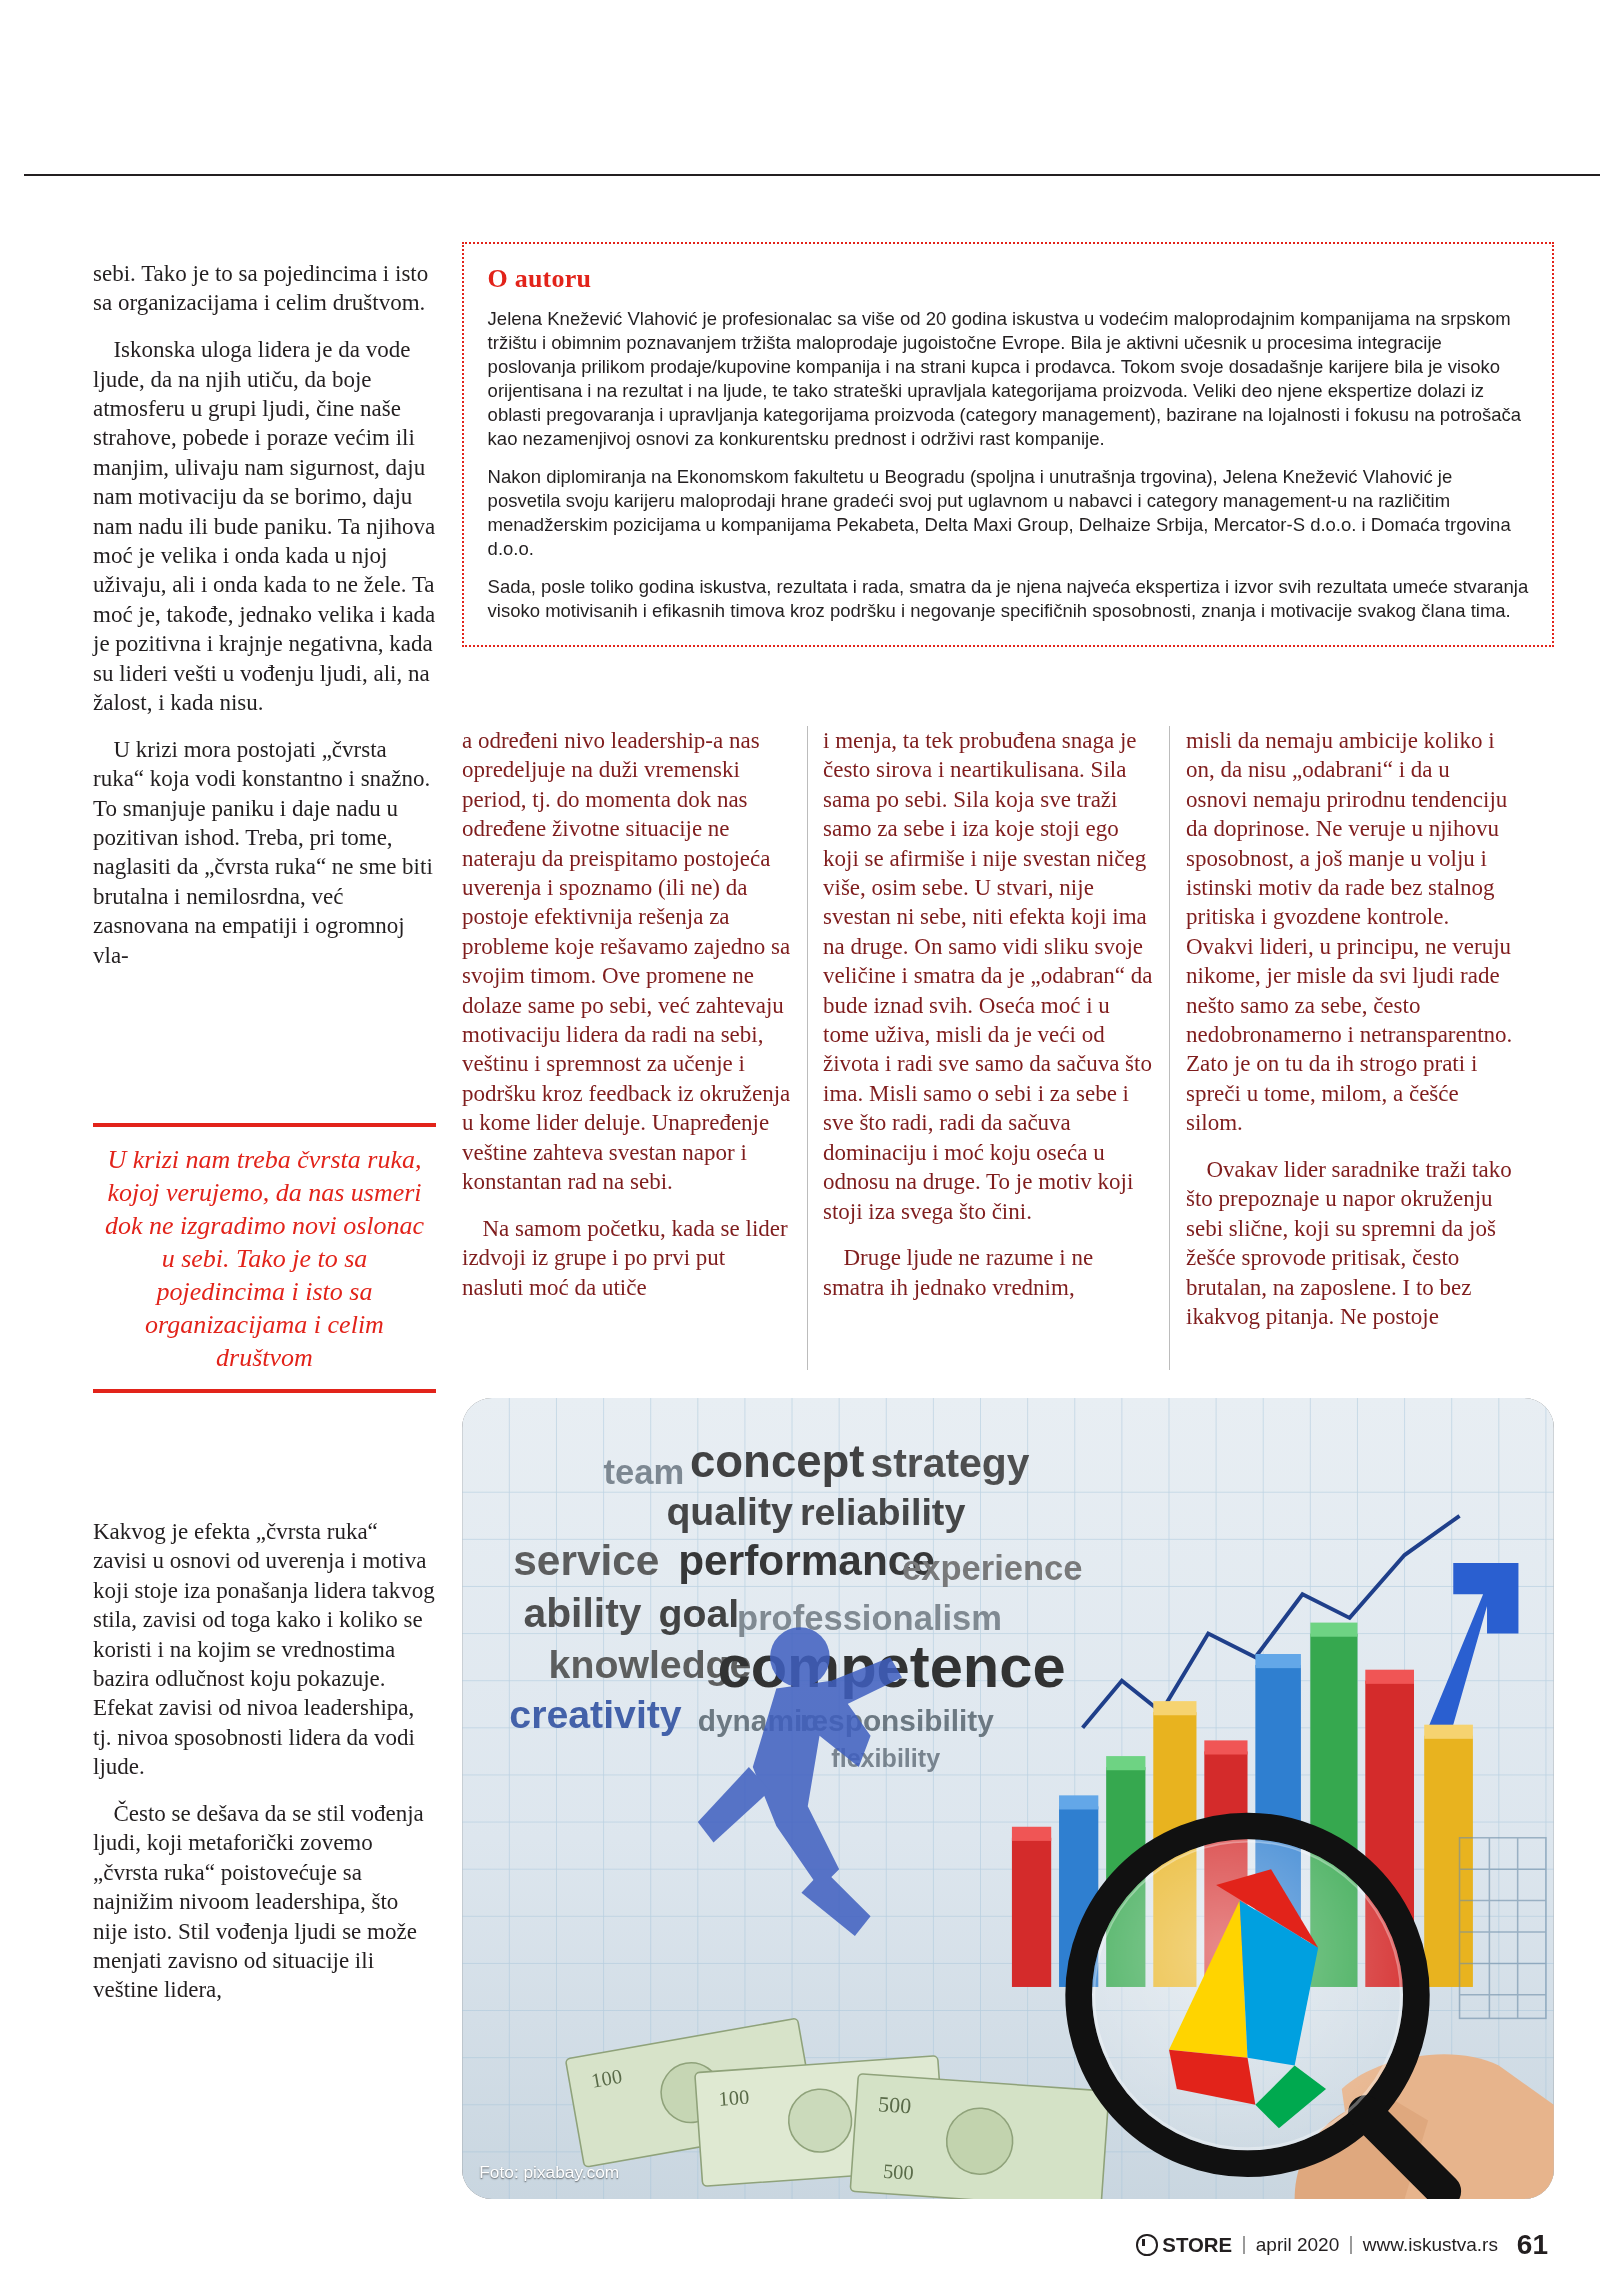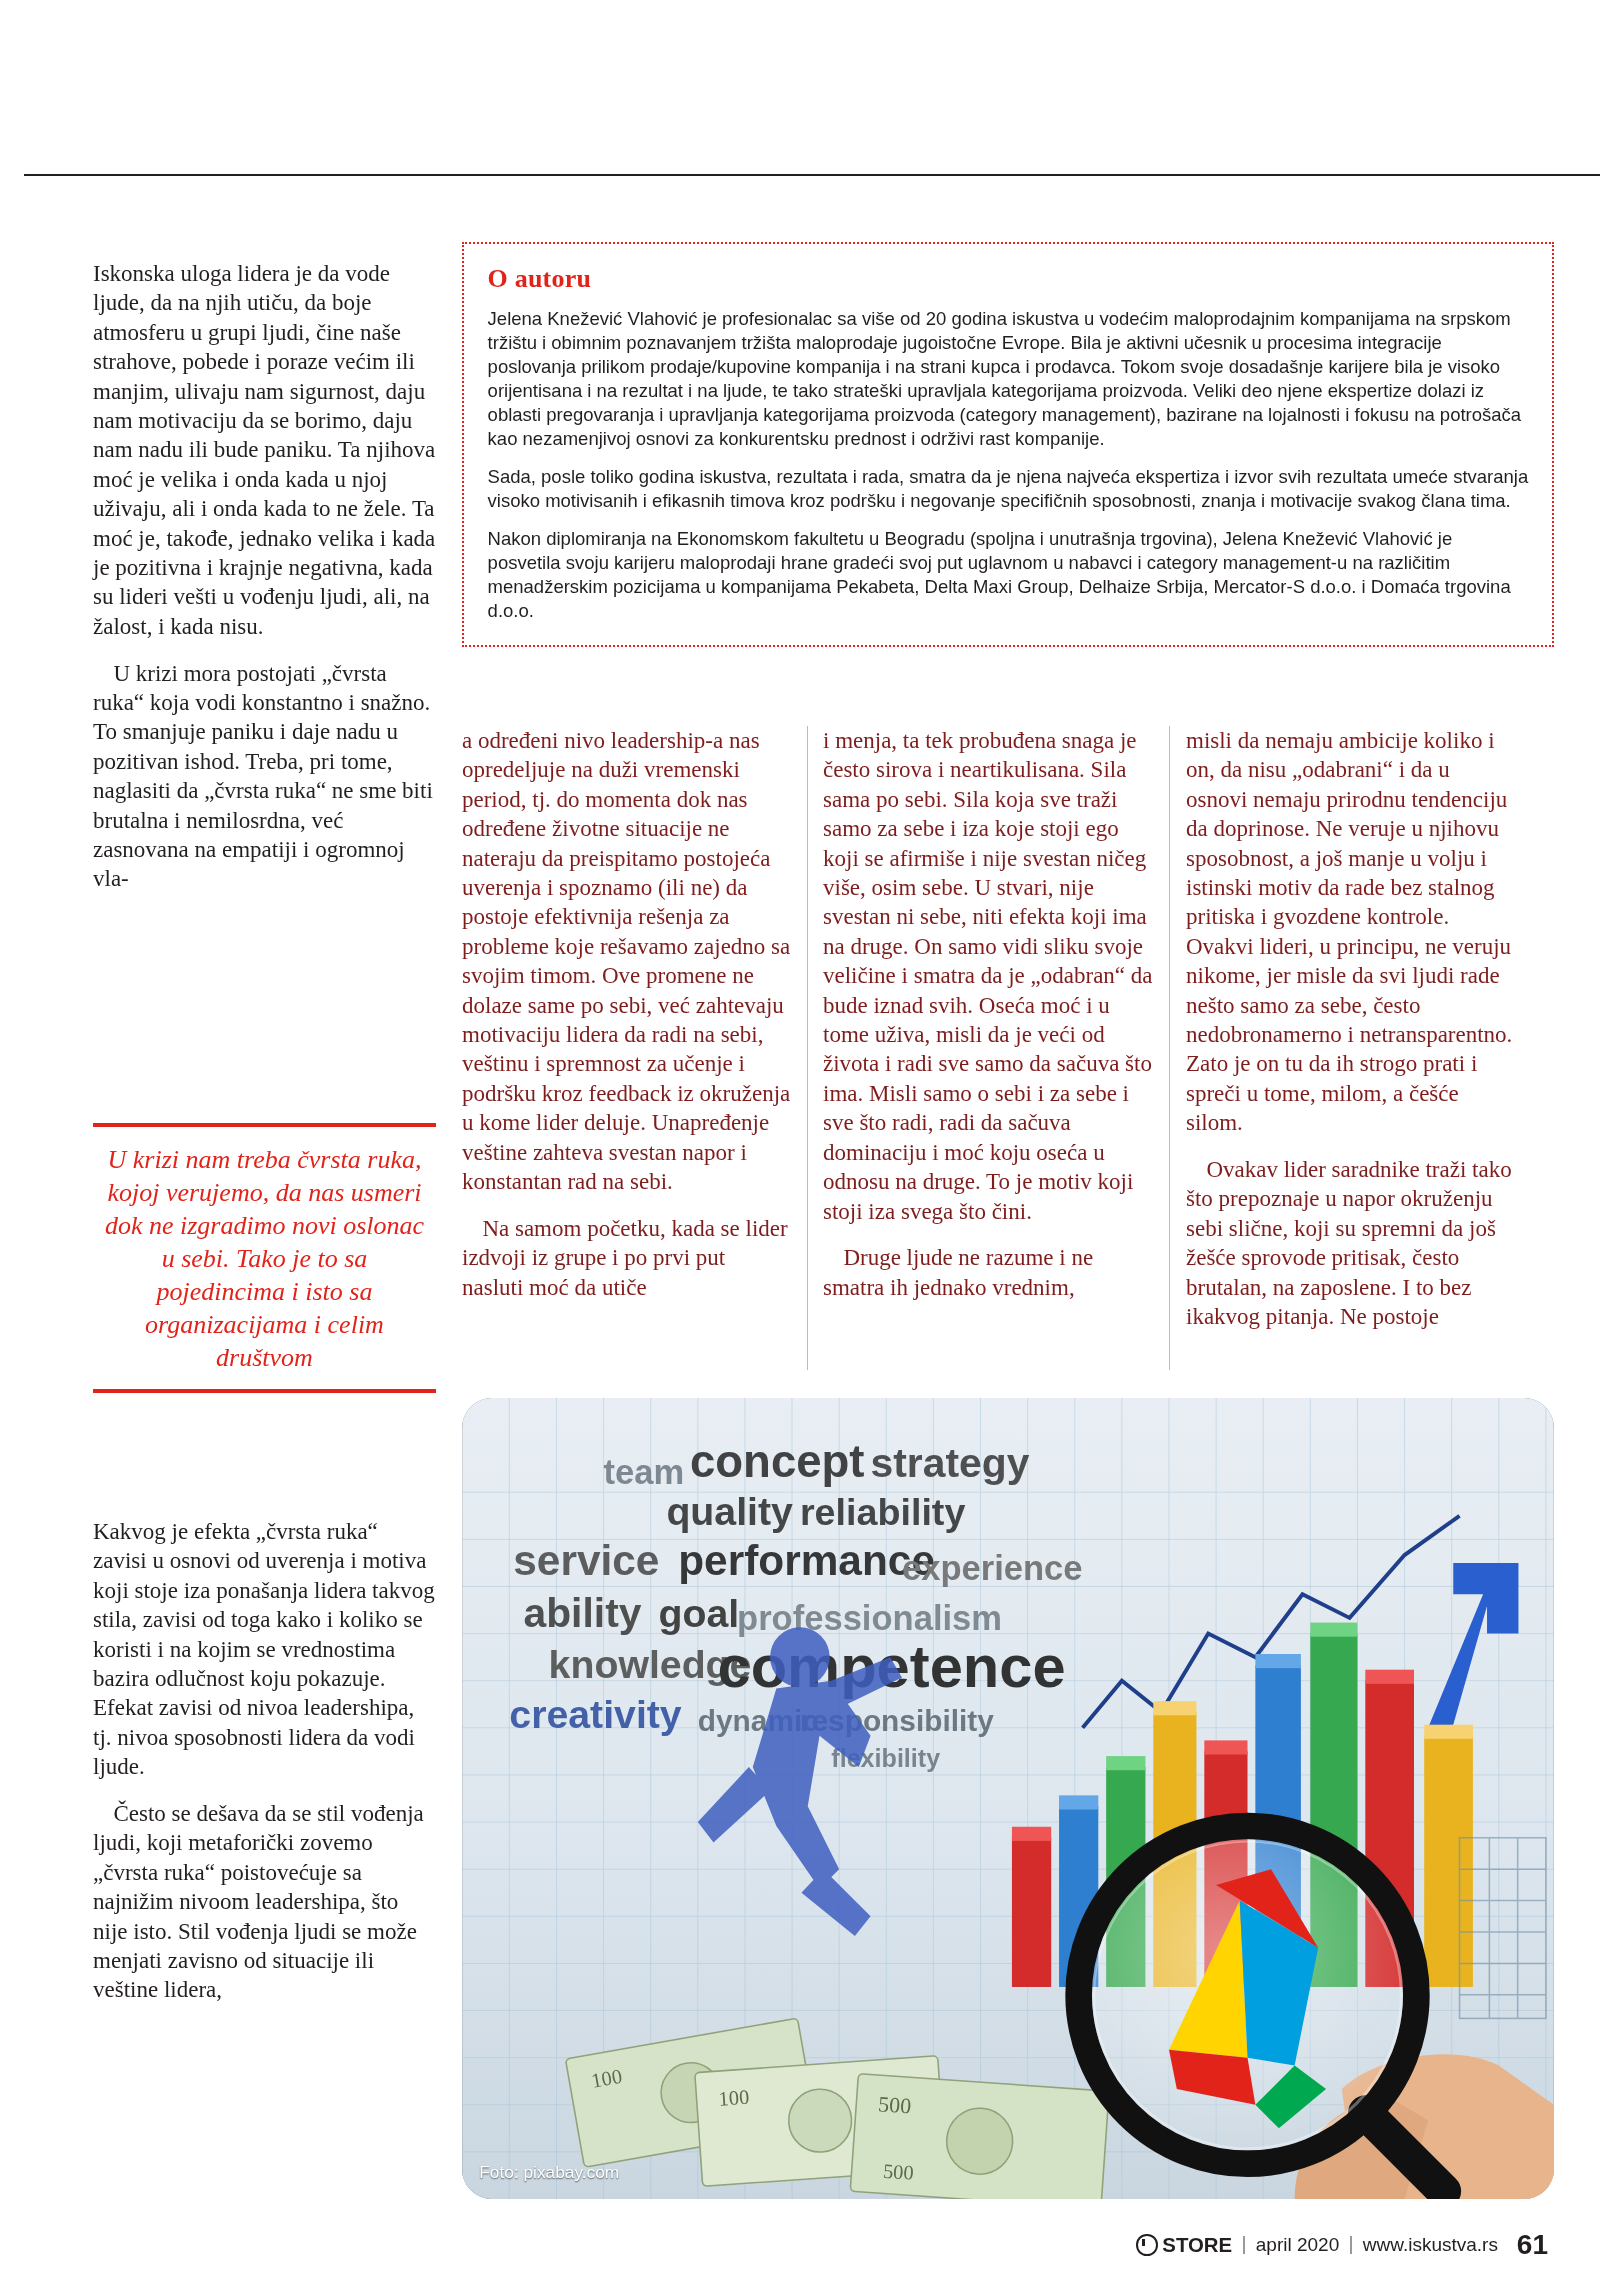--- a/index.html
+++ b/index.html
@@ -219,40 +219,41 @@
   }
 </style>
 </head>
 <body>
 
 <div class="page">
 
   <div class="top-rule"></div>
 
   <div class="col-left">
+    <p>sebi. Tako je to sa pojedincima i isto sa organizacijama i celim društvom.</p>
     <p>Iskonska uloga lidera je da vode ljude, da na njih utiču, da boje atmosferu u grupi ljudi, čine naše strahove, pobede i poraze većim ili manjim, ulivaju nam sigurnost, daju nam motivaciju da se borimo, daju nam nadu ili bude paniku. Ta njihova moć je velika i onda kada u njoj uživaju, ali i onda kada to ne žele. Ta moć je, takođe, jednako velika i kada je pozitivna i krajnje negativna, kada su lideri vešti u vođenju ljudi, ali, na žalost, i kada nisu.</p>
     <p>U krizi mora postojati „čvrsta ruka“ koja vodi konstantno i snažno. To smanjuje paniku i daje nadu u pozitivan ishod. Treba, pri tome, naglasiti da „čvrsta ruka“ ne sme biti brutalna i nemilosrdna, već zasnovana na empatiji i ogromnoj vla-</p>
   </div>
 
   <div class="pullquote-wrap">
     <div class="pq-rule"></div>
     <div class="pullquote">U krizi nam treba čvrsta ruka, kojoj verujemo, da nas usmeri dok ne izgradimo novi oslonac u sebi. Tako je to sa pojedincima i isto sa organizacijama i celim društvom</div>
     <div class="pq-rule"></div>
   </div>
 
   <div class="col-left-2">
     <p>Kakvog je efekta „čvrsta ruka“ zavisi u osnovi od uverenja i motiva koji stoje iza ponašanja lidera takvog stila, zavisi od toga kako i koliko se koristi i na kojim se vrednostima bazira odlučnost koju pokazuje. Efekat zavisi od nivoa leadershipa, tj. nivoa sposobnosti lidera da vodi ljude.</p>
     <p>Često se dešava da se stil vođenja ljudi, koji metaforički zovemo „čvrsta ruka“ poistovećuje sa najnižim nivoom leadershipa, što nije isto. Stil vođenja ljudi se može menjati zavisno od situacije ili veštine lidera,</p>
   </div>
 
   <div class="author-box">
     <div class="author-title">O autoru</div>
     <p>Jelena Knežević Vlahović je profesionalac sa više od 20 godina iskustva u vodećim maloprodajnim kompanijama na srpskom tržištu i obimnim poznavanjem tržišta maloprodaje jugoistočne Evrope. Bila je aktivni učesnik u procesima integracije poslovanja prilikom prodaje/kupovine kompanija i na strani kupca i prodavca. Tokom svoje dosadašnje karijere bila je visoko orijentisana i na rezultat i na ljude, te tako strateški upravljala kategorijama proizvoda. Veliki deo njene ekspertize dolazi iz oblasti pregovaranja i upravljanja kategorijama proizvoda (category management), bazirane na lojalnosti i fokusu na potrošača kao nezamenjivoj osnovi za konkurentsku prednost i održivi rast kompanije.</p>
+    <p>Nakon diplomiranja na Ekonomskom fakultetu u Beogradu (spoljna i unutrašnja trgovina), Jelena Knežević Vlahović je posvetila svoju karijeru maloprodaji hrane gradeći svoj put uglavnom u nabavci i category management-u na različitim menadžerskim pozicijama u kompanijama Pekabeta, Delta Maxi Group, Delhaize Srbija, Mercator-S d.o.o. i Domaća trgovina d.o.o.</p>
     <p>Sada, posle toliko godina iskustva, rezultata i rada, smatra da je njena najveća ekspertiza i izvor svih rezultata umeće stvaranja visoko motivisanih i efikasnih timova kroz podršku i negovanje specifičnih sposobnosti, znanja i motivacije svakog člana tima.</p>
-    <p>Nakon diplomiranja na Ekonomskom fakultetu u Beogradu (spoljna i unutrašnja trgovina), Jelena Knežević Vlahović je posvetila svoju karijeru maloprodaji hrane gradeći svoj put uglavnom u nabavci i category management-u na različitim menadžerskim pozicijama u kompanijama Pekabeta, Delta Maxi Group, Delhaize Srbija, Mercator-S d.o.o. i Domaća trgovina d.o.o.</p>
   </div>
 
   <div class="col-divider" id="div-a"></div>
   <div class="col-divider" id="div-b"></div>
 
   <div class="body-col" id="col2">
     <p>a određeni nivo leadership-a nas opredeljuje na duži vremenski period, tj. do momenta dok nas određene životne situacije ne nateraju da preispitamo postojeća uverenja i spoznamo (ili ne) da postoje efektivnija rešenja za probleme koje rešavamo zajedno sa svojim timom. Ove promene ne dolaze same po sebi, već zahtevaju motivaciju lidera da radi na sebi, veštinu i spremnost za učenje i podršku kroz feedback iz okruženja u kome lider deluje. Unapređenje veštine zahteva svestan napor i konstantan rad na sebi.</p>
     <p>Na samom početku, kada se lider izdvoji iz grupe i po prvi put nasluti moć da utiče</p>
   </div>
 

